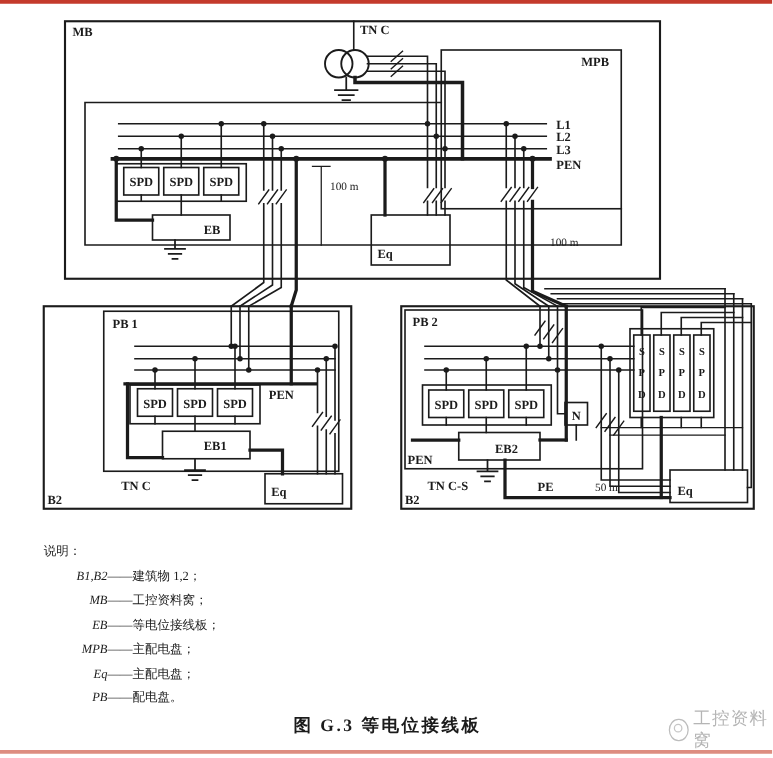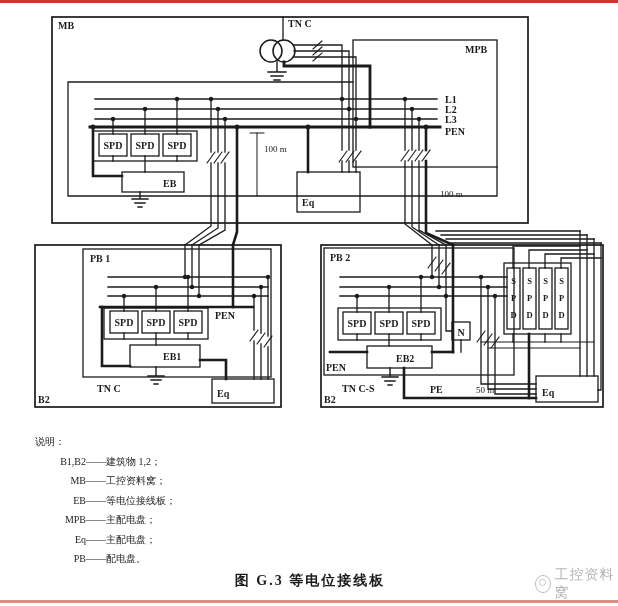--- a/index.html
+++ b/index.html
@@ -9,21 +9,21 @@
   #top-bar{top:0;height:3px;}
   #bottom-bar{top:600px;height:3px;}
   svg{position:absolute;left:0;top:0;}
   svg text{fill:#1b1b1b;stroke:none;font-family:"Liberation Serif",serif;}
   .lbl{font-size:10px;font-weight:600;}
   .lbl-sm{font-size:9px;font-weight:400;}
   .bank-letter{font-size:8.5px;font-weight:600;}
   #legend{position:absolute;left:30px;top:432px;width:320px;font-size:10px;line-height:19.5px;}
   .legend-head{margin-left:5px;}
   .legend-row{display:flex;}
-  .legend-term{width:56px;text-align:right;white-space:pre;}
+  .legend-term{width:56px;text-align:right;white-space:pre;font-style:italic;}
   .legend-dash{white-space:pre;}
   #caption{position:absolute;left:150px;top:572px;width:320px;text-align:center;
            font-size:14px;font-weight:700;letter-spacing:2px;}
   #watermark{position:absolute;left:490px;top:566px;display:flex;align-items:center;
              font-family:"Liberation Sans",sans-serif;font-size:14px;color:#b5b5b5;letter-spacing:1px;}
   #watermark .wm-logo{width:16px;height:16px;border:1.5px solid #bdbdbd;border-radius:50%;
              margin-right:4px;position:relative;}
   #watermark .wm-logo:after{content:"";position:absolute;left:3px;top:3px;width:5px;height:5px;
              border:1.5px solid #c6c6c6;border-radius:50%;}
 </style>

